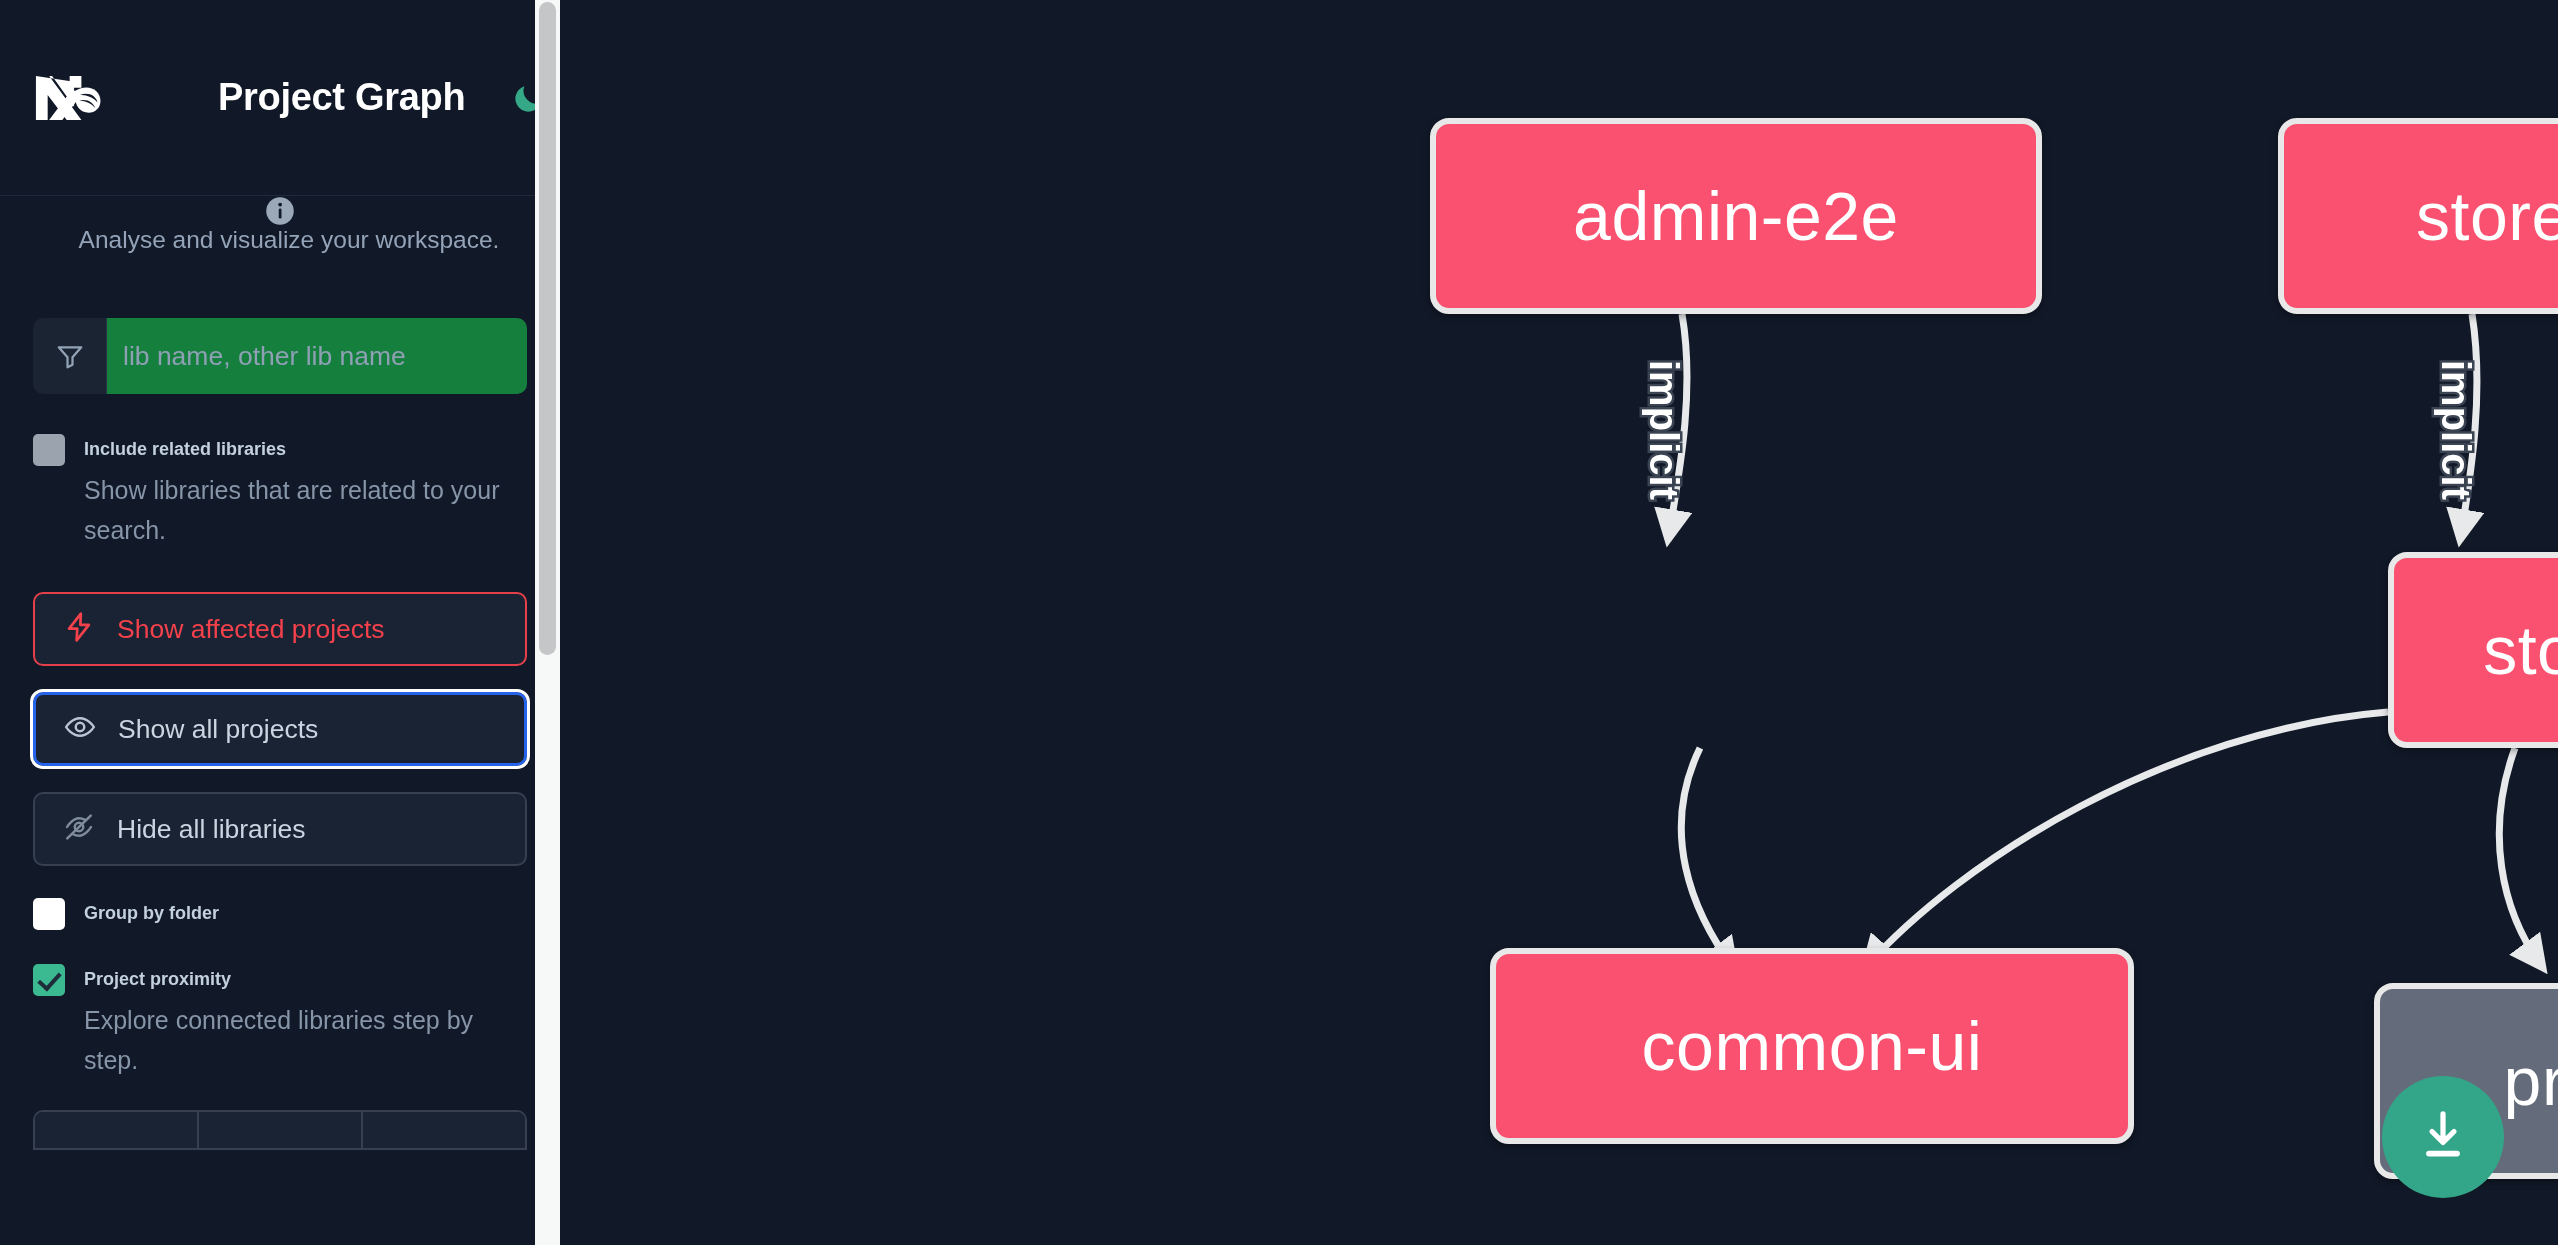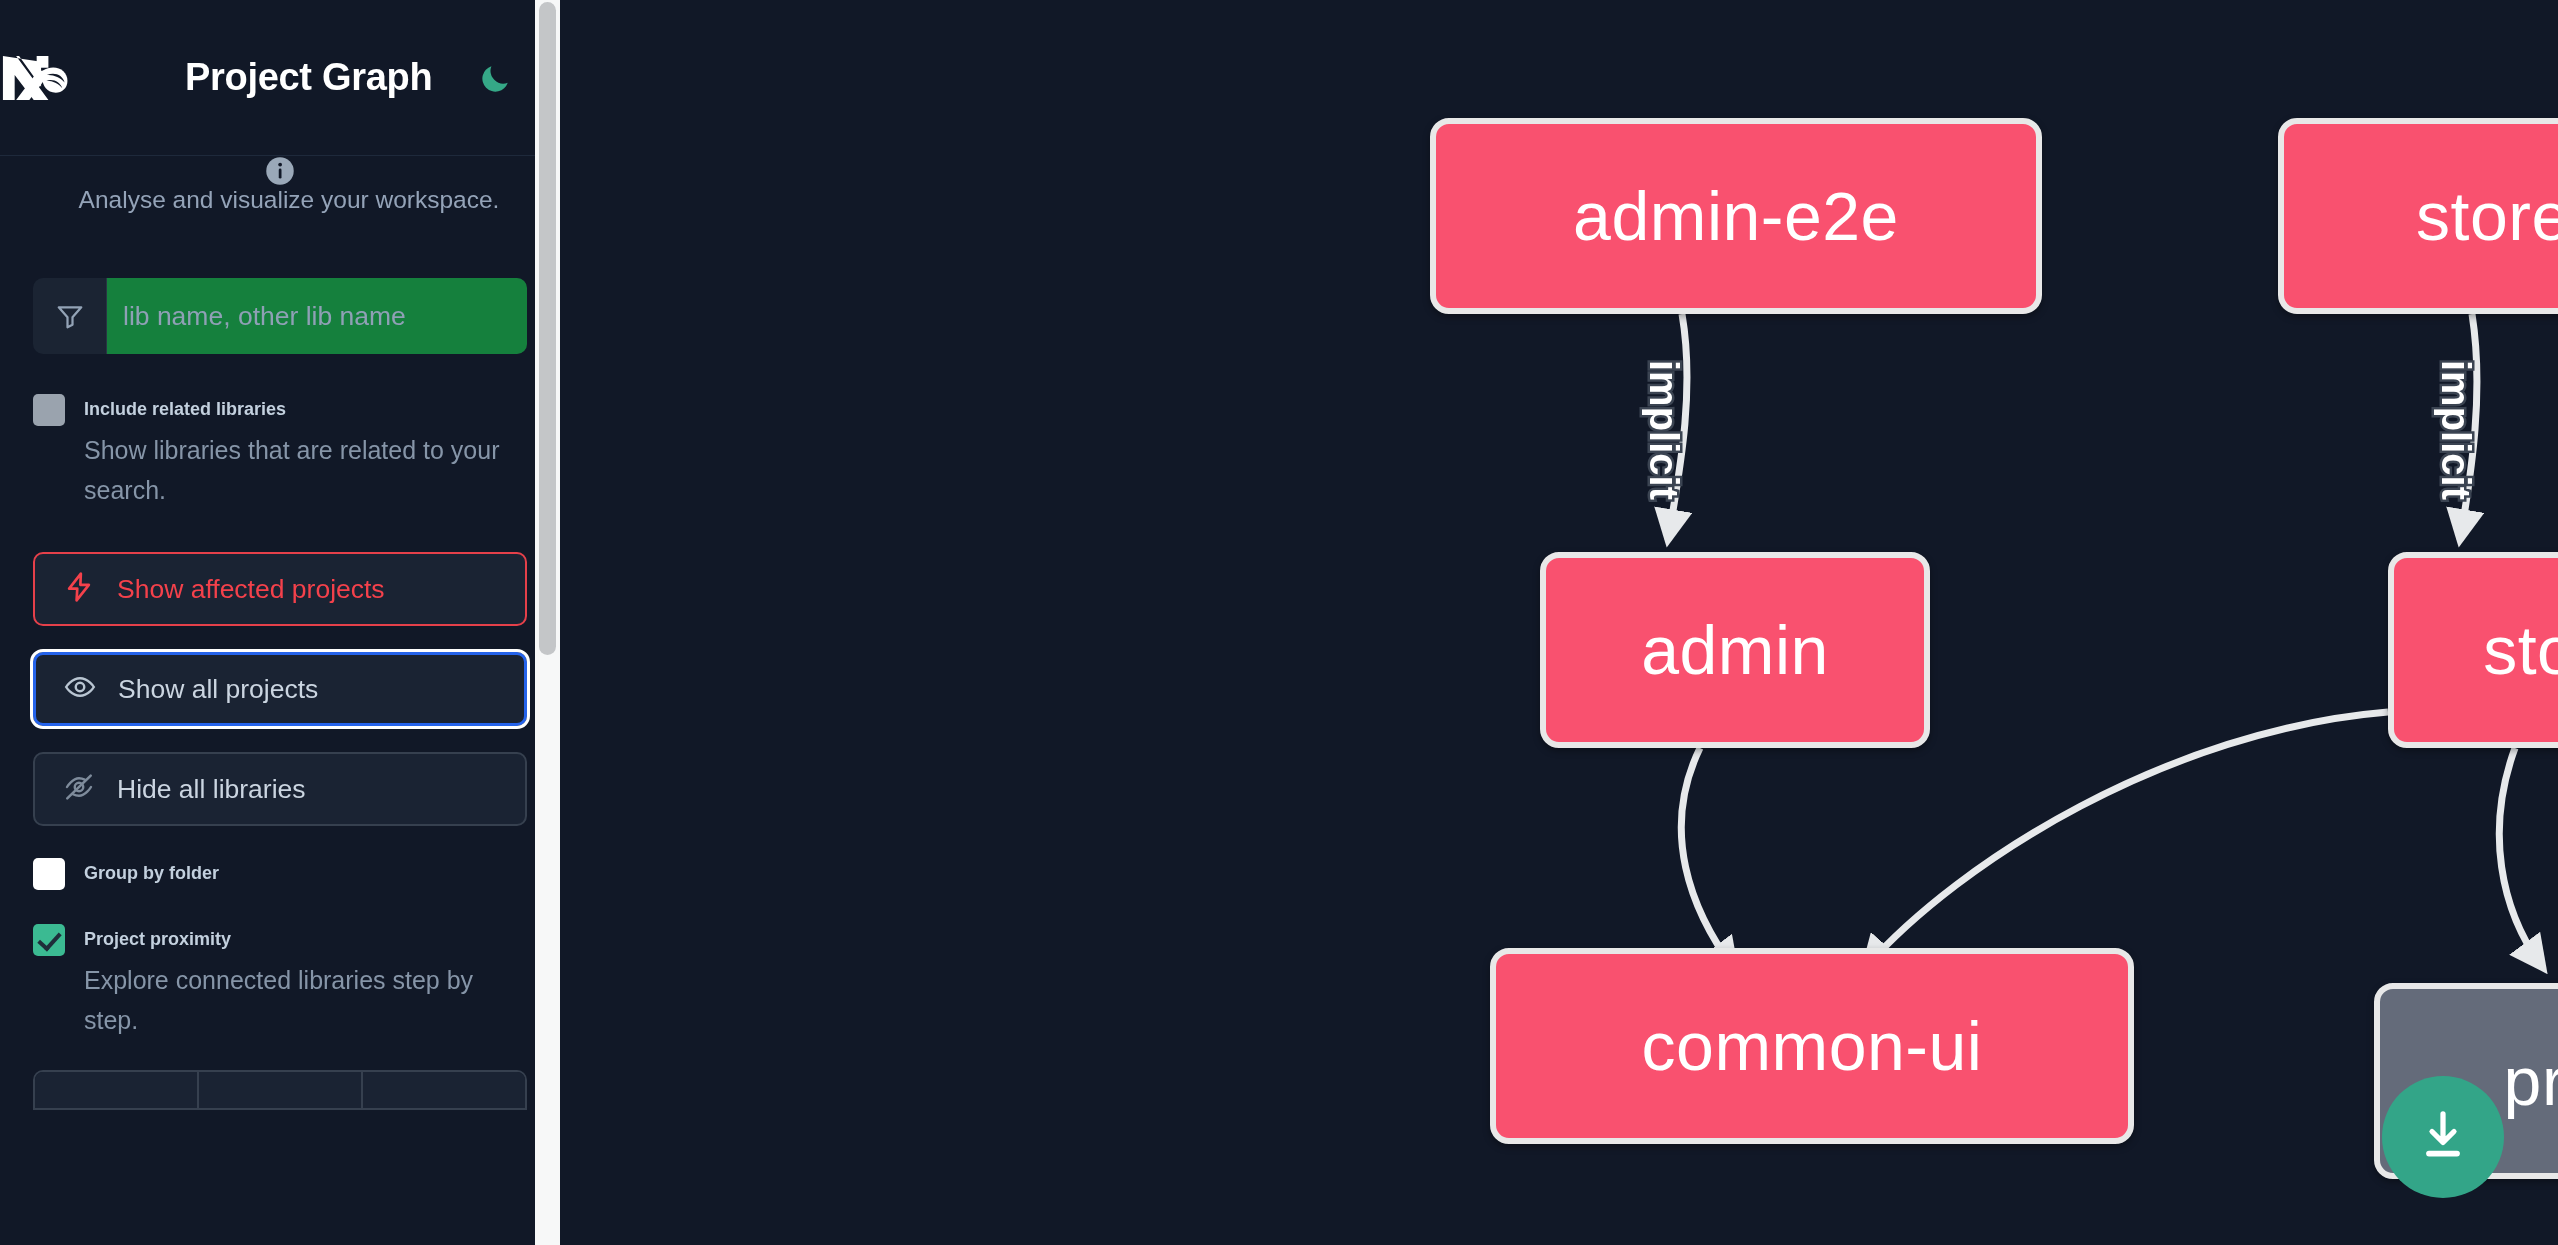--- a/index.html
+++ b/index.html
@@ -13,23 +13,24 @@
 
   
   #sidebar {
     position: relative;
     width: 560px; height: 1245px;
     background: #111827;
     flex: 0 0 560px;
     overflow: hidden;
   }
   .sb-header {
-    height: 156px;
-    display: flex;
-    align-items: center;
+    height: 196px;
+    display: flex;
+    align-items: center;
+    padding-left: 33px;
     border-bottom: 1px solid #1e293b;
   }
   .nx-logo { width: 88px; height: 60px; flex: 0 0 88px; }
   .app-title {
     color: #ffffff;
     font-size: 38px;
     font-weight: 700;
     letter-spacing: -0.3px;
     margin-left: 97px;
     white-space: nowrap;
@@ -354,23 +355,20 @@
     </svg>
 
     <div class="node" style="left:870px; top:118px; width:612px; height:196px; background:#f9516f;">
       <span class="node-label">admin-e2e</span>
     </div>
 
     <div class="node" style="left:1718px; top:118px; width:568px; height:196px; background:#f9516f;">
       <span class="node-label">store-e2e</span>
     </div>
 
-    <div class="node" style="left:980px; top:552px; width:390px; height:196px; background:#f9516f;">
-      <span class="node-label">admin</span>
-    </div>
 
     <div class="node" style="left:1828px; top:552px; width:344px; height:196px; background:#f9516f;">
       <span class="node-label">store</span>
     </div>
 
     <div class="node" style="left:930px; top:948px; width:644px; height:196px; background:#f9516f;">
       <span class="node-label">common-ui</span>
     </div>
 
     <div class="node" style="left:1814px; top:983px; width:524px; height:196px; background:#646b7a;">

